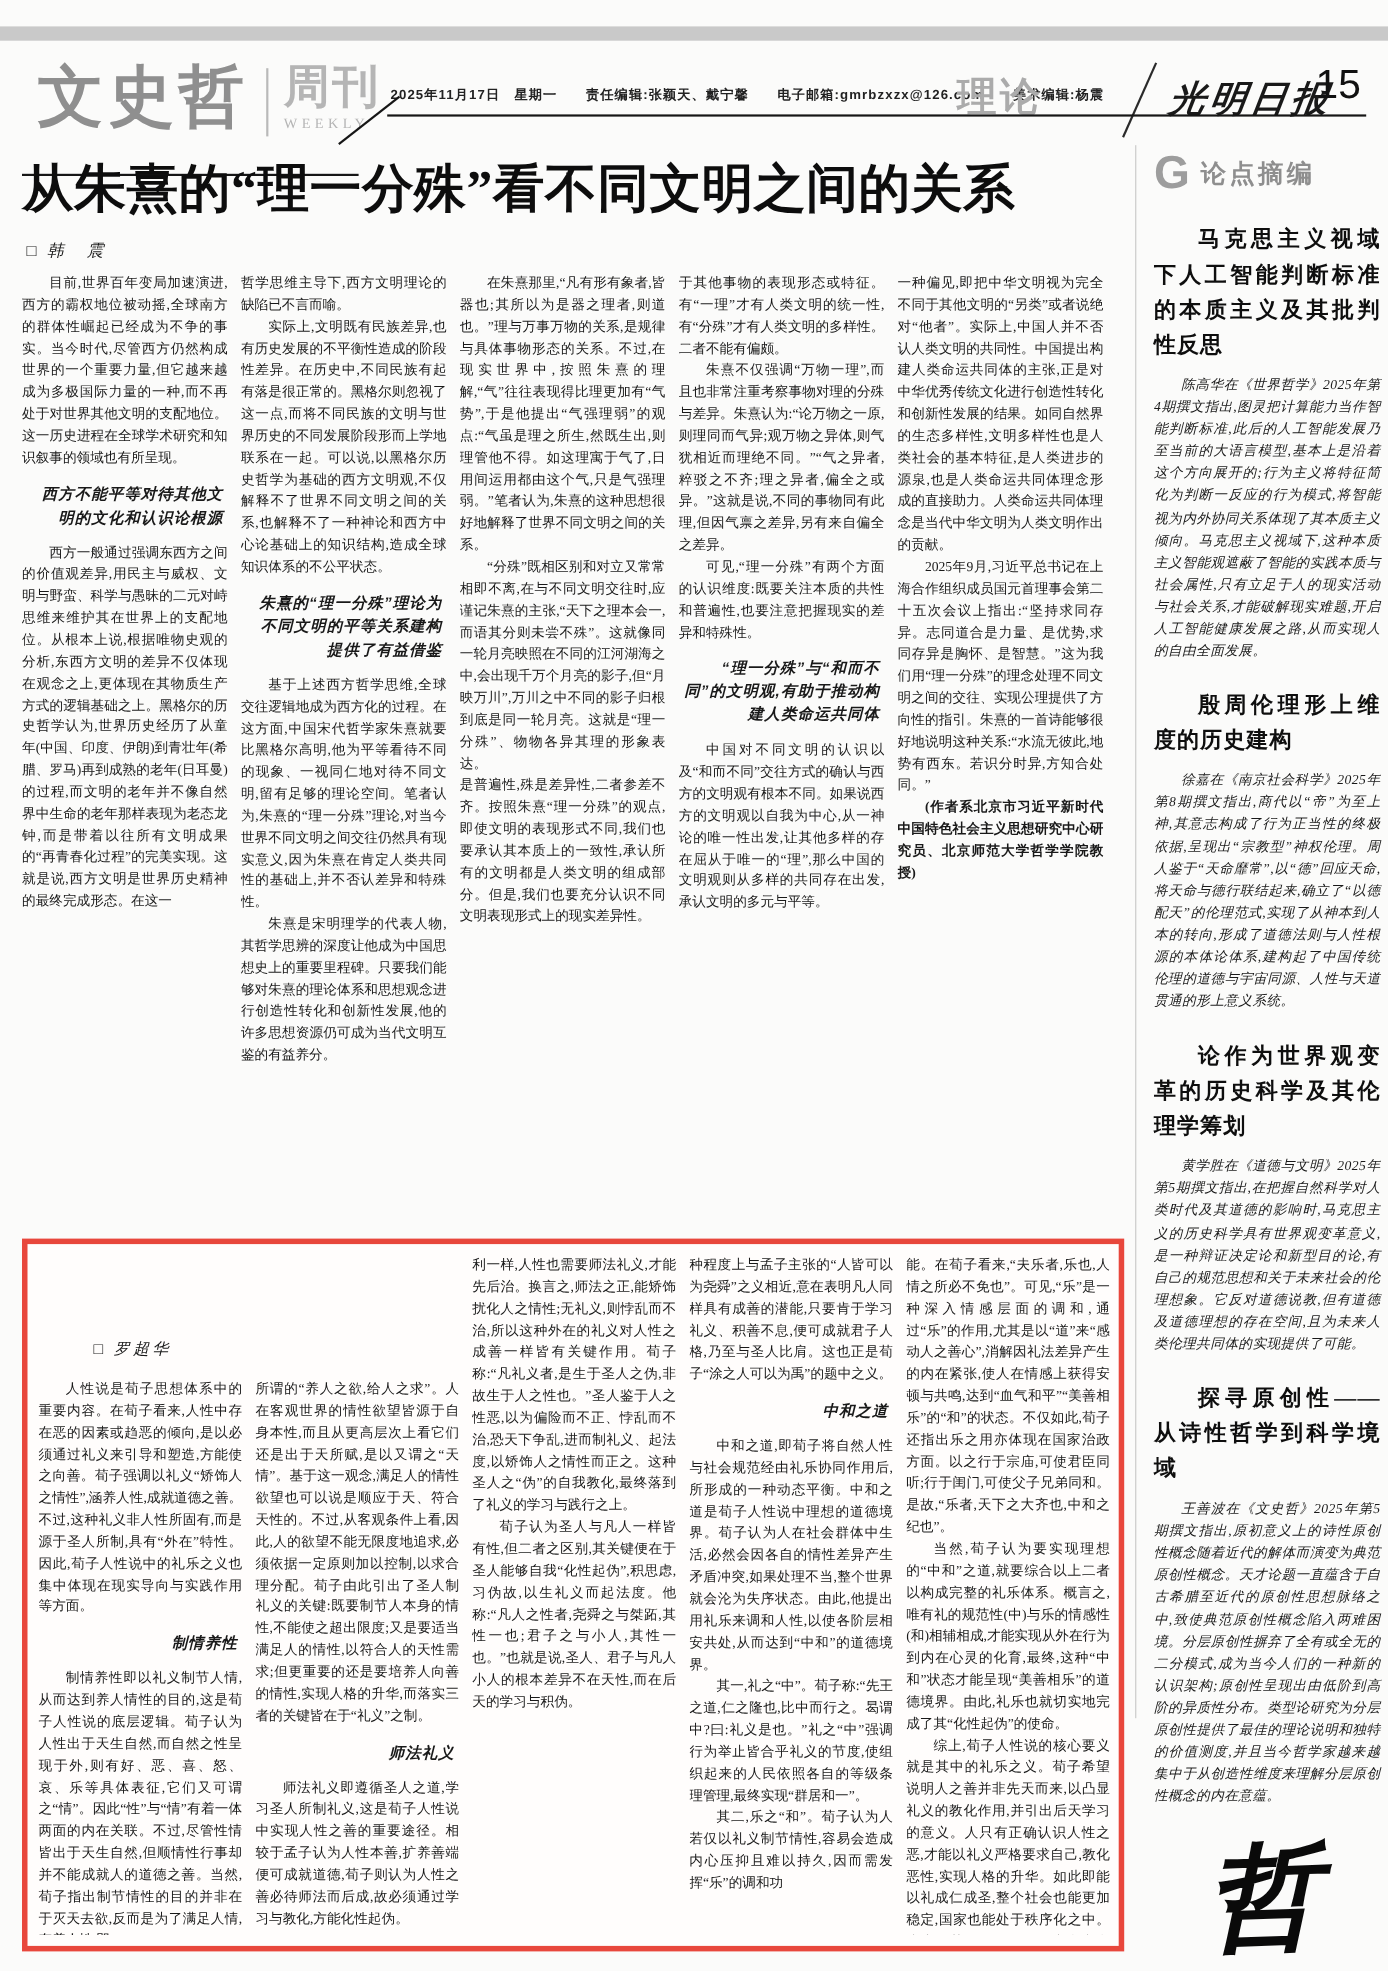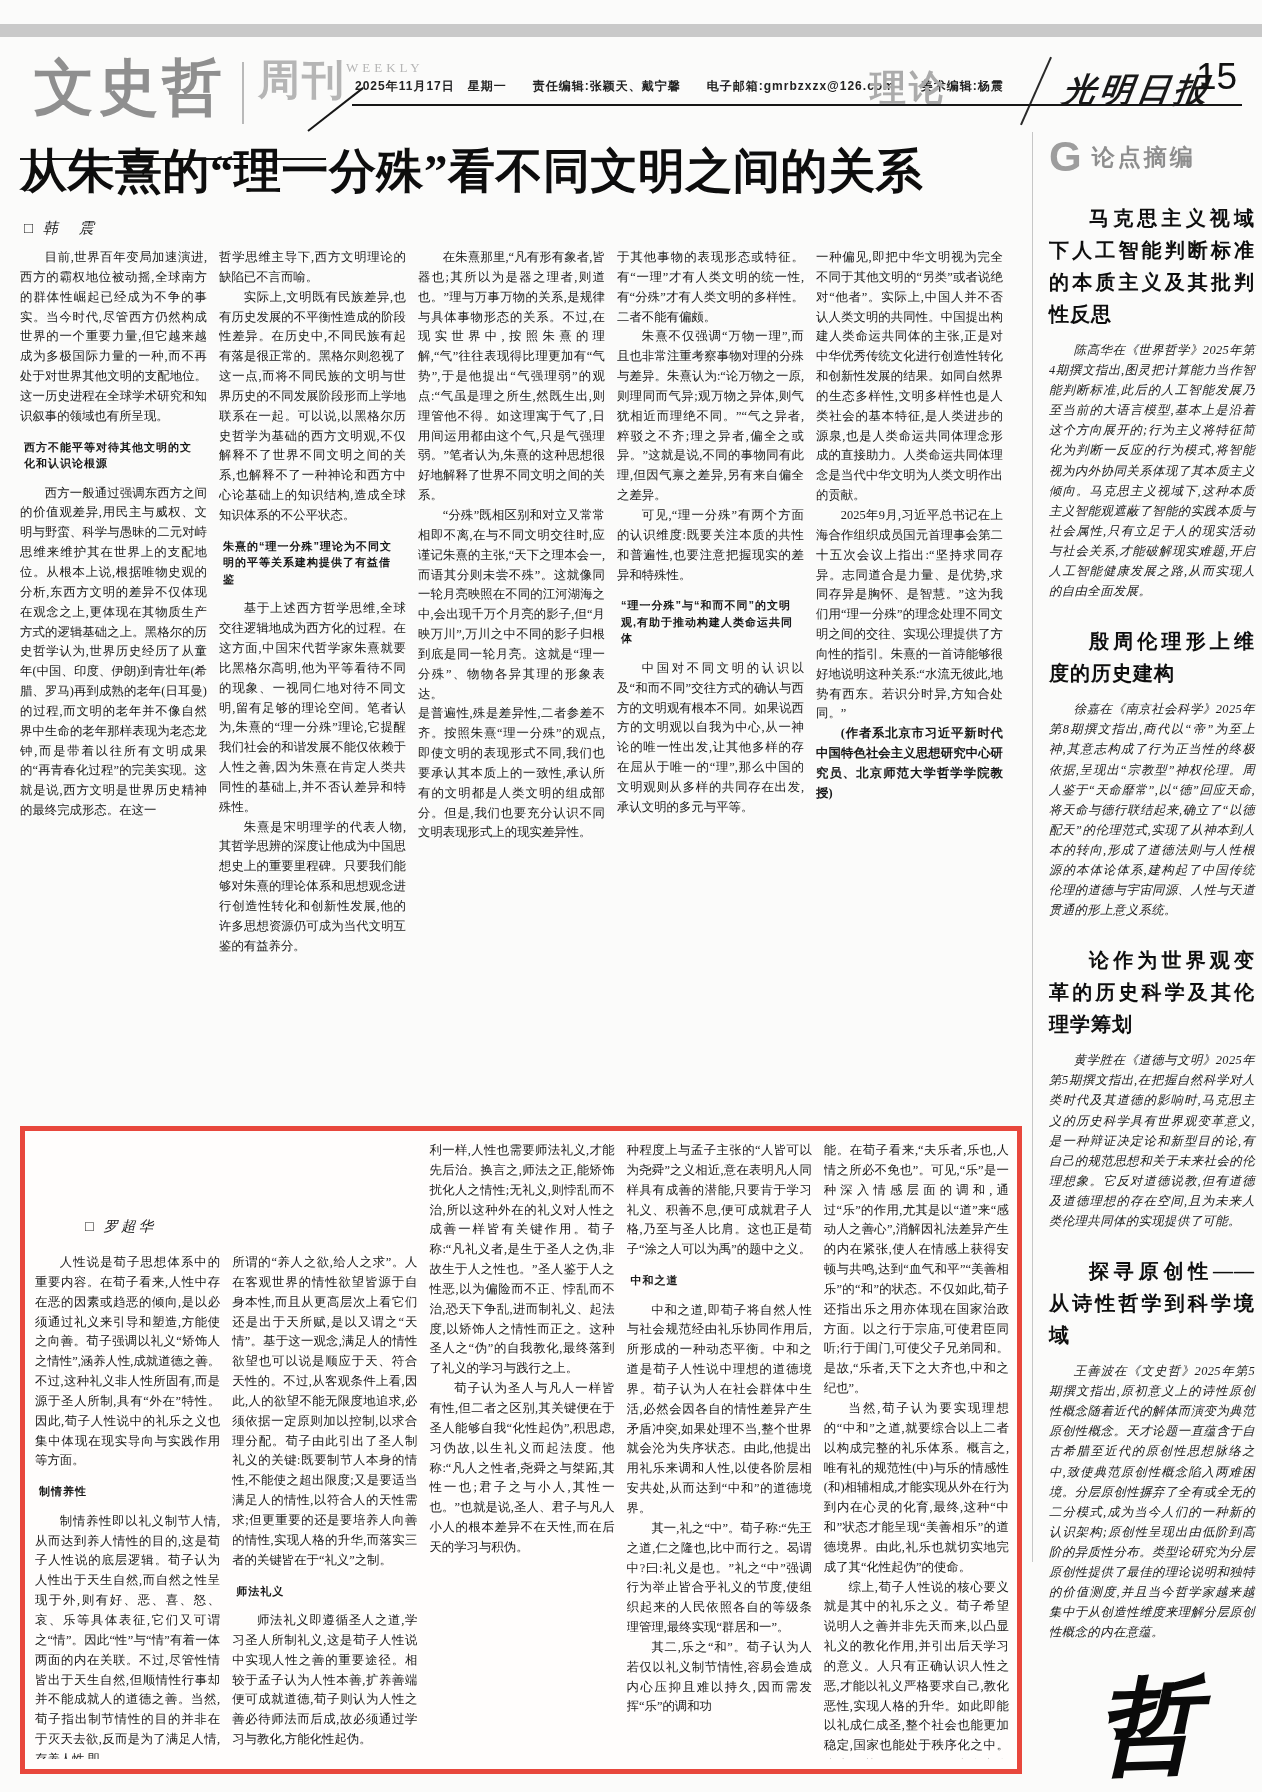--- a/index.html
+++ b/index.html
@@ -6,21 +6,21 @@
   html,body { width:1262px; height:1792px; background:#fbfbfa; color:#191919;
     font-family:"Liberation Serif", serif; overflow:hidden; position:relative; }
 
   .topstrip { position:absolute; top:24px; left:0; width:1262px; height:13px; background:#c9c9c9; }
 
   
   .header { position:absolute; top:46px; left:0; width:1262px; height:96px;padding-left:44px; }
   .masthead { position:absolute; left:34px; top:12px; display:flex; align-items:flex-start; }
   .masthead-title { font-size:60px; font-weight:bold; color:#8f8f8f; letter-spacing:4px; line-height:1; }
   .masthead-sep { width:2px; height:62px; background:#b9b9b9; margin:4px 14px 0 16px; }
-  .masthead-weekly { display:flex; }
+  .masthead-weekly { display:flex; flex-direction:column; }
   .masthead-weekly .zk { font-size:42px; color:#b5b5b5; font-weight:bold; line-height:1.05; letter-spacing:2px; }
   .masthead-weekly .wk { font-size:13px; color:#b5b5b5; letter-spacing:4px; margin-top:2px; }
   .dateline { position:absolute; left:355px; top:32px; font-family:"Liberation Sans",sans-serif;
     font-size:12px; font-weight:bold; color:#222; letter-spacing:1px; }
   .section-name { position:absolute; left:870px; top:18px; font-family:"Liberation Sans",sans-serif;
     font-size:36px; font-weight:bold; color:#ababab; letter-spacing:3px; }
   .slash { position:absolute; left:1035px; top:8px; width:2px; height:74px; background:#2a2a2a;
     transform:rotate(24deg); }
   .paper-name { position:absolute; left:1063px; top:22px; font-size:33px; font-weight:bold;
     font-style:italic; letter-spacing:4px; transform:skewX(-8deg); }
@@ -32,22 +32,22 @@
   .ruleB { position:absolute; top:58px; left:352px; width:890px; height:2px; background:#161616; }
 
   
   .main { position:absolute; top:140px; left:20px; width:1002px; }
   .a-title { font-size:47px; font-weight:bold; letter-spacing:0.5px; white-space:nowrap; color:#0d0d0d; }
   .a-byline { margin:16px 0 10px 4px; font-size:15px; font-style:italic; letter-spacing:3px; }
   .cols { display:flex; gap:12px; }
   .col { width:187px; font-size:12.4px; line-height:1.6; text-align:justify; overflow:hidden; }
   .a-cols { height:878px; margin-top:6px; }
   .col p.ind { text-indent:2em; }
-  .col h3 { font-family:"Liberation Sans",sans-serif; font-size:11px; text-align:left;
-    line-height:1.5; margin:12px 4px; letter-spacing:1px; }
+  .col h3 { font-family:"Liberation Sans",sans-serif; font-size:14px; text-align:right;
+    line-height:1.5; margin:12px 4px; letter-spacing:1px;font-style:italic; }
   .att { font-weight:bold; text-indent:2em; }
 
   
   .redbox { position:absolute; top:986px; left:0; width:1002px; height:648px;
     border:5px solid #e8473c; padding:10px 8px 8px 10px; background:#fffdfc; }
   .b-title { position:absolute; top:22px; left:12px; font-size:38px; font-weight:bold;
     letter-spacing:2px; color:#0d0d0d; }
   .b-byline { position:absolute; top:86px; left:16px; font-size:14.5px; font-style:italic; letter-spacing:3px;padding-left:44px; }
   .b-cols { height:618px; }
   .b-cols .col { width:186px; }
@@ -100,21 +100,21 @@
   <div class="cols a-cols">
     <div class="col">
       <p class="ind">目前,世界百年变局加速演进,西方的霸权地位被动摇,全球南方的群体性崛起已经成为不争的事实。当今时代,尽管西方仍然构成世界的一个重要力量,但它越来越成为多极国际力量的一种,而不再处于对世界其他文明的支配地位。这一历史进程在全球学术研究和知识叙事的领域也有所呈现。</p>
       <h3>西方不能平等对待其他文明的文化和认识论根源</h3>
       <p class="ind">西方一般通过强调东西方之间的价值观差异,用民主与威权、文明与野蛮、科学与愚昧的二元对峙思维来维护其在世界上的支配地位。从根本上说,根据唯物史观的分析,东西方文明的差异不仅体现在观念之上,更体现在其物质生产方式的逻辑基础之上。黑格尔的历史哲学认为,世界历史经历了从童年(中国、印度、伊朗)到青壮年(希腊、罗马)再到成熟的老年(日耳曼)的过程,而文明的老年并不像自然界中生命的老年那样表现为老态龙钟,而是带着以往所有文明成果的“再青春化过程”的完美实现。这就是说,西方文明是世界历史精神的最终完成形态。在这一</p>
     </div>
     <div class="col">
       <p>哲学思维主导下,西方文明理论的缺陷已不言而喻。</p>
       <p class="ind">实际上,文明既有民族差异,也有历史发展的不平衡性造成的阶段性差异。在历史中,不同民族有起有落是很正常的。黑格尔则忽视了这一点,而将不同民族的文明与世界历史的不同发展阶段形而上学地联系在一起。可以说,以黑格尔历史哲学为基础的西方文明观,不仅解释不了世界不同文明之间的关系,也解释不了一种神论和西方中心论基础上的知识结构,造成全球知识体系的不公平状态。</p>
       <h3>朱熹的“理一分殊”理论为不同文明的平等关系建构提供了有益借鉴</h3>
-      <p class="ind">基于上述西方哲学思维,全球交往逻辑地成为西方化的过程。在这方面,中国宋代哲学家朱熹就要比黑格尔高明,他为平等看待不同的现象、一视同仁地对待不同文明,留有足够的理论空间。笔者认为,朱熹的“理一分殊”理论,它提醒我们社会的和谐发展不能仅依赖于人性之善,因为朱熹在肯定人类共同性的基础上,并不否认差异和特殊性。</p>
+      <p class="ind">基于上述西方哲学思维,全球交往逻辑地成为西方化的过程。在这方面,中国宋代哲学家朱熹就要比黑格尔高明,他为平等看待不同的现象、一视同仁地对待不同文明,留有足够的理论空间。笔者认为,朱熹的“理一分殊”理论,对当今世界不同文明之间交往仍然具有现实意义,因为朱熹在肯定人类共同性的基础上,并不否认差异和特殊性。</p>
       <p class="ind">朱熹是宋明理学的代表人物,其哲学思辨的深度让他成为中国思想史上的重要里程碑。只要我们能够对朱熹的理论体系和思想观念进行创造性转化和创新性发展,他的许多思想资源仍可成为当代文明互鉴的有益养分。</p>
     </div>
     <div class="col">
       <p class="ind">在朱熹那里,“凡有形有象者,皆器也;其所以为是器之理者,则道也。”理与万事万物的关系,是规律与具体事物形态的关系。不过,在现实世界中,按照朱熹的理解,“气”往往表现得比理更加有“气势”,于是他提出“气强理弱”的观点:“气虽是理之所生,然既生出,则理管他不得。如这理寓于气了,日用间运用都由这个气,只是气强理弱。”笔者认为,朱熹的这种思想很好地解释了世界不同文明之间的关系。</p>
       <p class="ind">“分殊”既相区别和对立又常常相即不离,在与不同文明交往时,应谨记朱熹的主张,“天下之理本会一,而语其分则未尝不殊”。这就像同一轮月亮映照在不同的江河湖海之中,会出现千万个月亮的影子,但“月映万川”,万川之中不同的影子归根到底是同一轮月亮。这就是“理一分殊”、物物各异其理的形象表达。</p>
       <p>是普遍性,殊是差异性,二者参差不齐。按照朱熹“理一分殊”的观点,即使文明的表现形式不同,我们也要承认其本质上的一致性,承认所有的文明都是人类文明的组成部分。但是,我们也要充分认识不同文明表现形式上的现实差异性。</p>
     </div>
     <div class="col">
       <p>于其他事物的表现形态或特征。有“一理”才有人类文明的统一性,有“分殊”才有人类文明的多样性。二者不能有偏颇。</p>
       <p class="ind">朱熹不仅强调“万物一理”,而且也非常注重考察事物对理的分殊与差异。朱熹认为:“论万物之一原,则理同而气异;观万物之异体,则气犹相近而理绝不同。”“气之异者,粹驳之不齐;理之异者,偏全之或异。”这就是说,不同的事物同有此理,但因气禀之差异,另有来自偏全之差异。</p>

